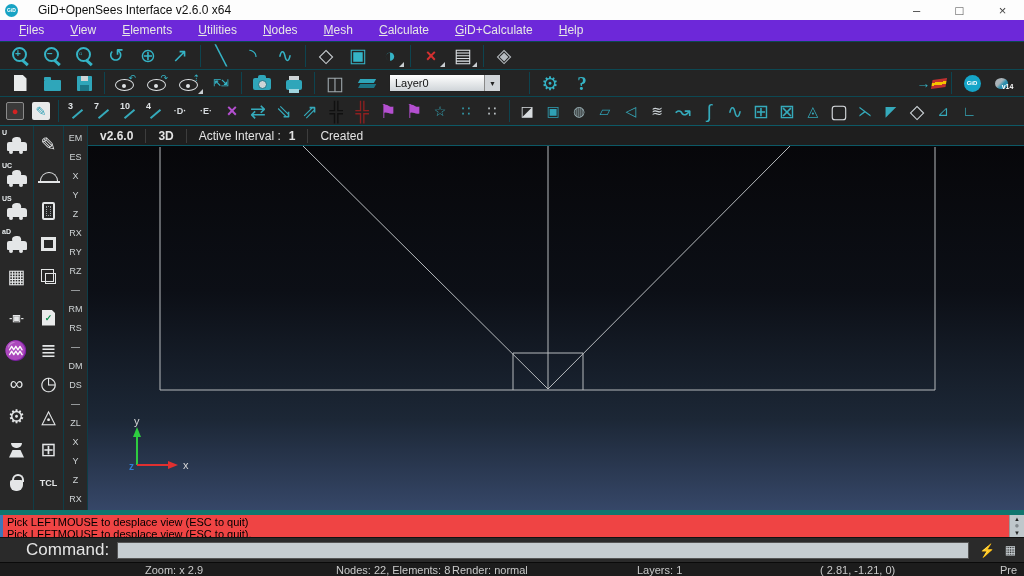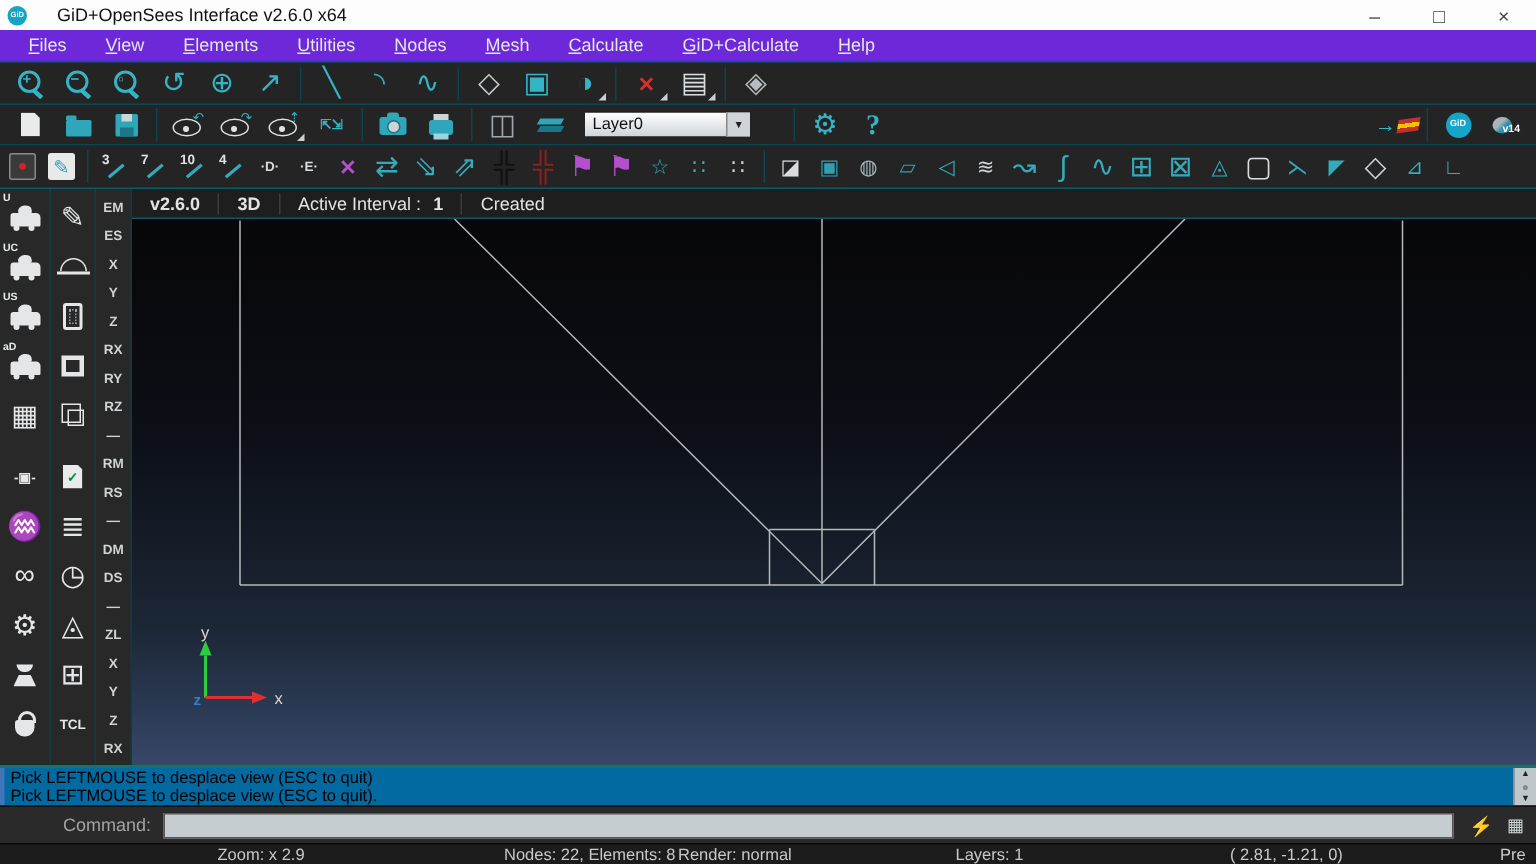--- a/index.html
+++ b/index.html
@@ -82,21 +82,21 @@
   
   .midwrap{display:flex;height:384px;flex:0 0 384px}
   .sidebar{width:88px;background:#282828;display:flex;flex:0 0 88px}
   .scol{display:flex;flex-direction:column;align-items:center;border-right:1px solid #0f3d47;padding-top:2px;height:100%;overflow:hidden}
   .scol1{width:34px}.scol2{width:30px}.scol3{width:24px}
   .scell{width:100%;height:33px;flex:0 0 33px;display:flex;align-items:center;justify-content:center;position:relative;color:#e4e6e7}
   .scell i{font-style:normal;display:flex;align-items:center;justify-content:center}
   .wicon{color:#e4e6e7;font-size:15px}
   .gap{margin-top:8px}
   .mini{position:absolute;top:1px;left:2px;font-size:7px;font-style:normal;color:#e8ecee;z-index:2;font-weight:bold}
-  .slabel{height:19px;flex:0 0 19px;font-size:9px;font-weight:bold;color:#cfd4d6;display:flex;align-items:center;justify-content:center;width:100%}
+  .slabel{height:19px;flex:0 0 19px;font-size:9px;font-weight:normal;color:#cfd4d6;display:flex;align-items:center;justify-content:center;width:100%}
   .truck{position:relative;width:20px;height:9px;background:#e4e6e7;border-radius:2px 3px 1px 1px;margin-top:4px}
   .truck::before{content:"";position:absolute;left:5px;top:-5px;width:9px;height:6px;background:#e4e6e7;border-radius:50% 50% 20% 20%;transform:rotate(-10deg)}
   .truck::after{content:"";position:absolute;bottom:-3px;left:2px;width:4px;height:4px;border-radius:50%;background:#e4e6e7;box-shadow:10px 0 0 #e4e6e7}
   .bellic{width:13px;height:11px;background:#e4e6e7;border-radius:2px 2px 6px 6px;position:relative;margin-top:6px}
   .bellic::before{content:"";position:absolute;top:-6px;left:2px;width:8px;height:6px;border:2px solid #e4e6e7;border-bottom:none;border-radius:6px 6px 0 0}
   .scaleic{width:15px;height:16px;position:relative}
   .scaleic::before{content:"";position:absolute;top:1px;left:2px;width:11px;height:5px;background:#e4e6e7;border-radius:0 0 6px 6px}
   .scaleic::after{content:"";position:absolute;bottom:0;left:0;width:15px;height:8px;background:#e4e6e7;clip-path:polygon(25% 0,75% 0,100% 100%,0 100%)}
   .bridge{width:22px;height:10px;border-bottom:2px solid #e4e6e7;position:relative}
   .bridge::before{content:"";position:absolute;left:2px;right:2px;bottom:0;height:8px;border:1.5px solid #e4e6e7;border-bottom:none;border-radius:9px 9px 0 0}
@@ -105,31 +105,31 @@
   .sqframe{width:15px;height:14px;border:3px solid #e4e6e7}
   .cube3d{width:11px;height:11px;border:1.5px solid #e4e6e7;position:relative;margin:4px 0 0 4px}
   .cube3d::before{content:"";position:absolute;width:11px;height:11px;border:1.5px solid #e4e6e7;left:-5px;top:-5px}
 
   
   .rightcol{flex:1;display:flex;flex-direction:column;min-width:0}
   .canvas{position:relative;flex:1;background:linear-gradient(180deg,#07070a 0%,#0c0f16 40%,#1c2736 75%,#364768 100%)}
   .cansvg{position:absolute;inset:0;width:100%;height:100%}
 
   
-  .messages{height:27px;background:#0369a1;border-top:2px solid #0f766e;display:flex;flex:0 0 27px}
+  .messages{height:27px;background:#ef4444;border-top:5px solid #0f766e;display:flex;flex:0 0 27px}
   .msgbar{width:3px;background:#3f76b8;flex:0 0 3px}
   .msglines{flex:1;padding:1px 0 0 4px;overflow:hidden}
   .msg{font-size:11px;color:#000;line-height:12px;white-space:nowrap}
   .msgscroll{width:15px;background:#bfc7cb;border-left:1px solid #999;display:flex;flex-direction:column;align-items:center;justify-content:space-between;padding:1px 0;flex:0 0 15px}
   .sarr{font-size:6px;color:#222;line-height:6px}
   .sthumb{font-size:8px;color:#82898d;line-height:8px}
 
   
   .commandbar{height:25px;background:#2a2a2a;display:flex;align-items:center;border-top:1px solid #111;flex:0 0 25px}
-  .cmdlabel{color:#a3a3a3;font-size:12px;margin-left:42px;white-space:nowrap}
+  .cmdlabel{color:#e5e5e5;font-size:17px;margin-left:26px;white-space:nowrap}
   .cmdinput{flex:1;height:17px;margin:0 10px 0 8px;background:#c6cdd1;border:1px solid #555;font-size:11px;padding:0 3px;color:#000;font-family:"Liberation Sans",sans-serif}
   .cmdicons{display:flex;gap:9px;margin-right:8px;align-items:center}
   .bolt{color:#2aa3dc;font-size:13px;font-style:normal}
   .gridic{color:#cfd6da;font-size:12px;font-style:normal}
 
   
   .statusbar{height:14px;background:#1c1c1c;position:relative;font-size:11px;color:#c9c9c9;overflow:hidden;flex:0 0 14px;border-top:1px solid #0a0a0a}
   .statusbar span{position:absolute;top:1px;white-space:nowrap}
   .st-zoom{left:145px}.st-nodes{left:336px}.st-render{left:452px}.st-layers{left:637px}.st-coords{left:820px}.st-mode{left:1000px}
 </style>

